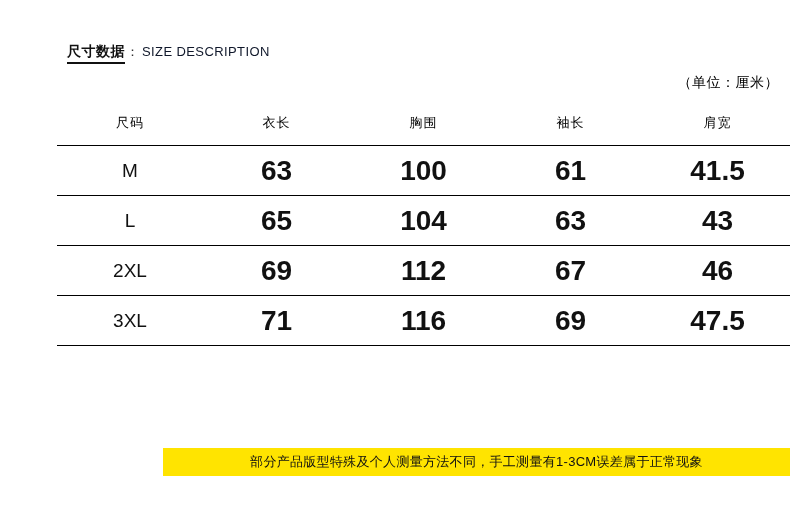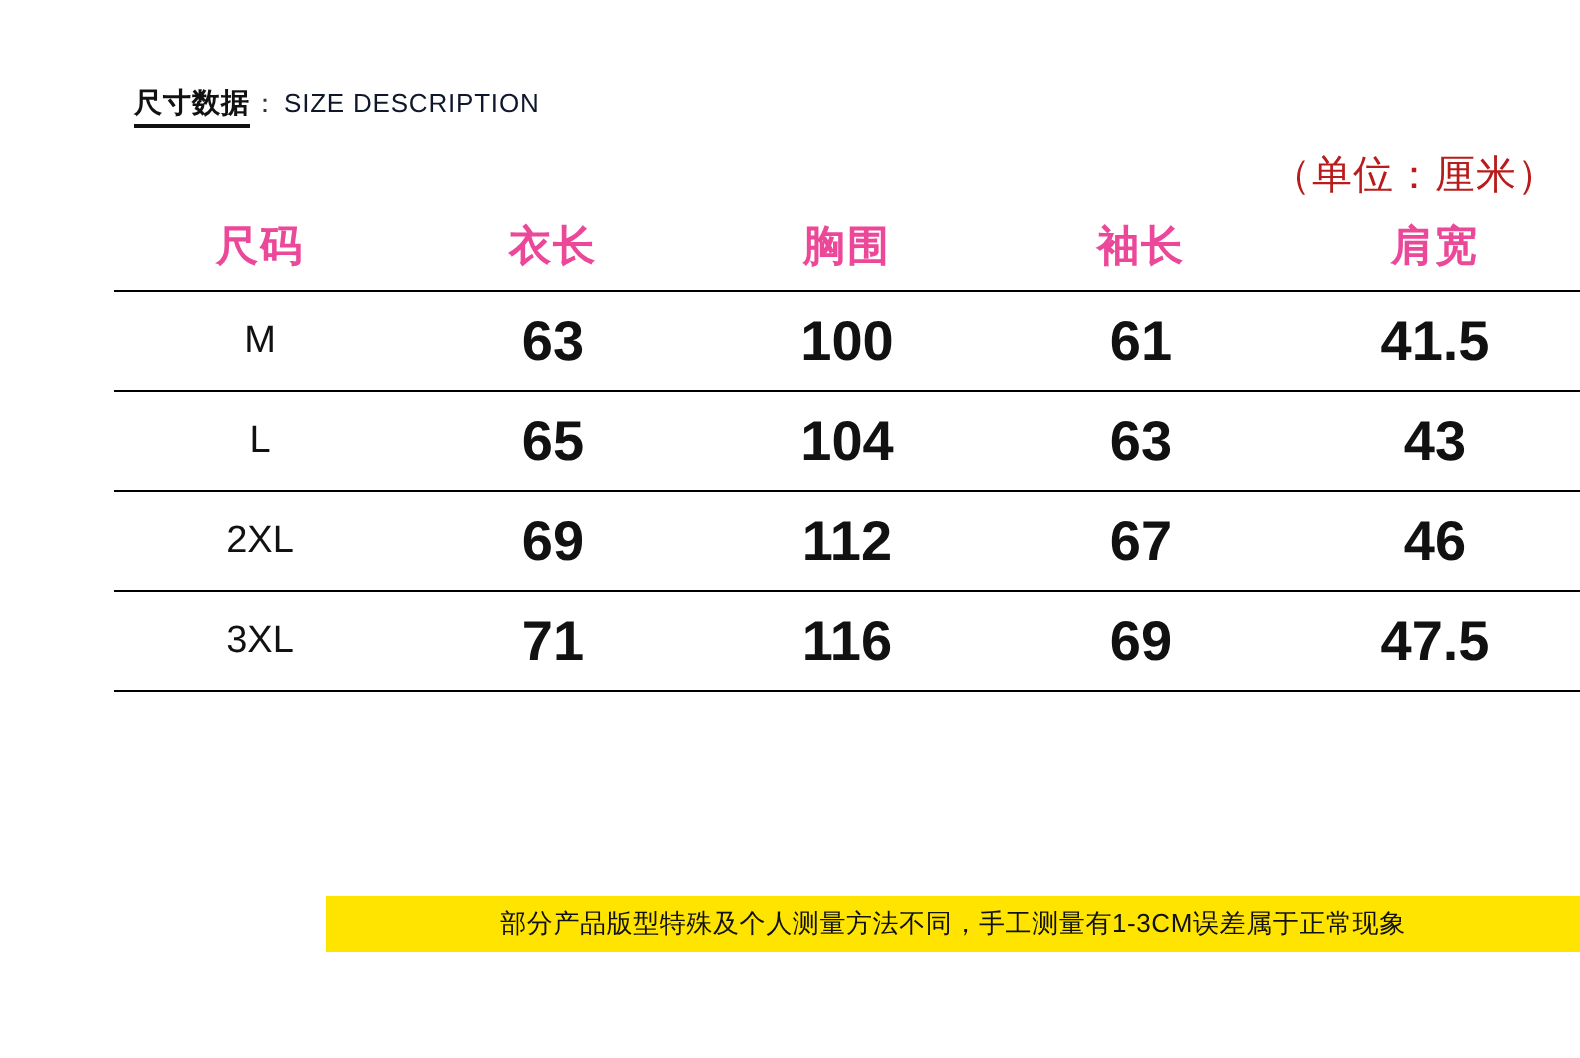--- a/index.html
+++ b/index.html
@@ -45,22 +45,22 @@
   .header-en {
     font-size: 13px;
     color: #0f172a;
     letter-spacing: 0.4px;
   }
   
   .unit-note {
     position: absolute;
     right: 40px;
     top: 74px;
-    font-size: 20px;
-    color: #b91c1c;
+    font-size: 14px;
+    color: #000000;
     letter-spacing: 0.5px;
   }
   
   .size-table {
     position: absolute;
     left: 28px;
     top: 100px;
     width: 734px;
     border-collapse: collapse;
     table-layout: fixed;
@@ -73,23 +73,23 @@
 
   .size-table th,
   .size-table td {
     text-align: center;
     border-bottom: 1px solid #000000;
     padding: 0;
     height: 49px;
     vertical-align: middle;
   }
   .size-table thead th {
-    font-size: 21px;
-    font-weight: bold;
-    color: #ec4899;
+    font-size: 13px;
+    font-weight: normal;
+    color: #000000;
     height: 45px;
     letter-spacing: 1px;
   }
   .size-table tbody td {
     font-size: 28px;
     font-weight: bold;
     color: #111;
   }
   .size-table tbody td.size-label {
     font-weight: normal;

